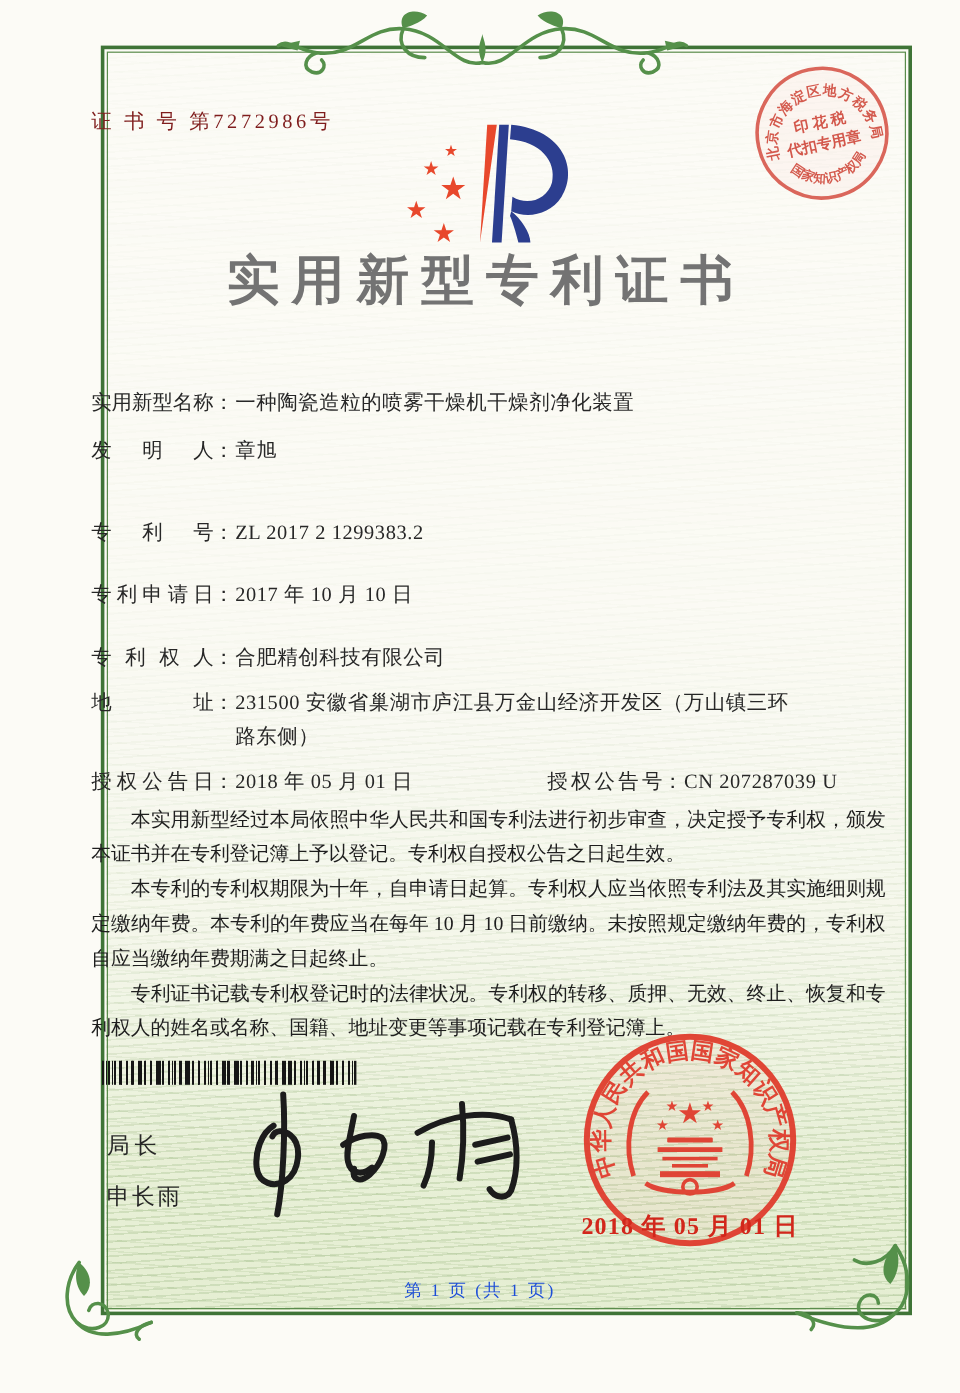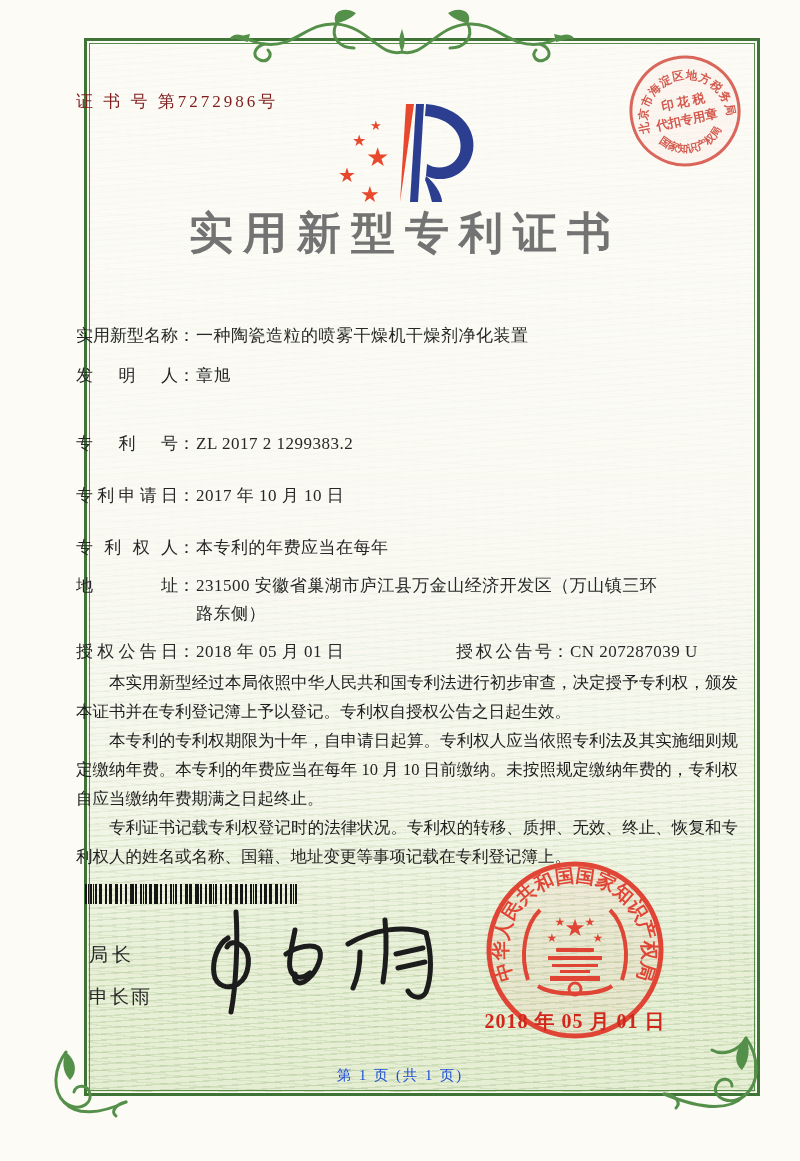--- a/index.html
+++ b/index.html
@@ -169,21 +169,21 @@
   <div class="field-row" style="top:362px;">
     <span class="flabel">发明人</span><span class="colon">：</span><span class="fvalue">章旭</span>
   </div>
   <div class="field-row" style="top:430px;">
     <span class="flabel">专利号</span><span class="colon">：</span><span class="fvalue">ZL 2017 2 1299383.2</span>
   </div>
   <div class="field-row" style="top:482px;">
     <span class="flabel">专利申请日</span><span class="colon">：</span><span class="fvalue">2017 年 10 月 10 日</span>
   </div>
   <div class="field-row" style="top:534px;">
-    <span class="flabel">专利权人</span><span class="colon">：</span><span class="fvalue">本专利的年费应当在每年</span>
+    <span class="flabel">专利权人</span><span class="colon">：</span><span class="fvalue">合肥精创科技有限公司</span>
   </div>
   <div class="field-row" style="top:572px;">
     <span class="flabel">地址</span><span class="colon">：</span><span class="fvalue wrap">231500 安徽省巢湖市庐江县万金山经济开发区（万山镇三环路东侧）</span>
   </div>
   <div class="field-row" style="top:638px;">
     <span class="flabel">授权公告日</span><span class="colon">：</span><span class="fvalue">2018 年 05 月 01 日</span>
     <span class="pair2">
       <span class="flabel">授权公告号</span><span class="colon">：</span><span class="fvalue">CN 207287039 U</span>
     </span>
   </div>

